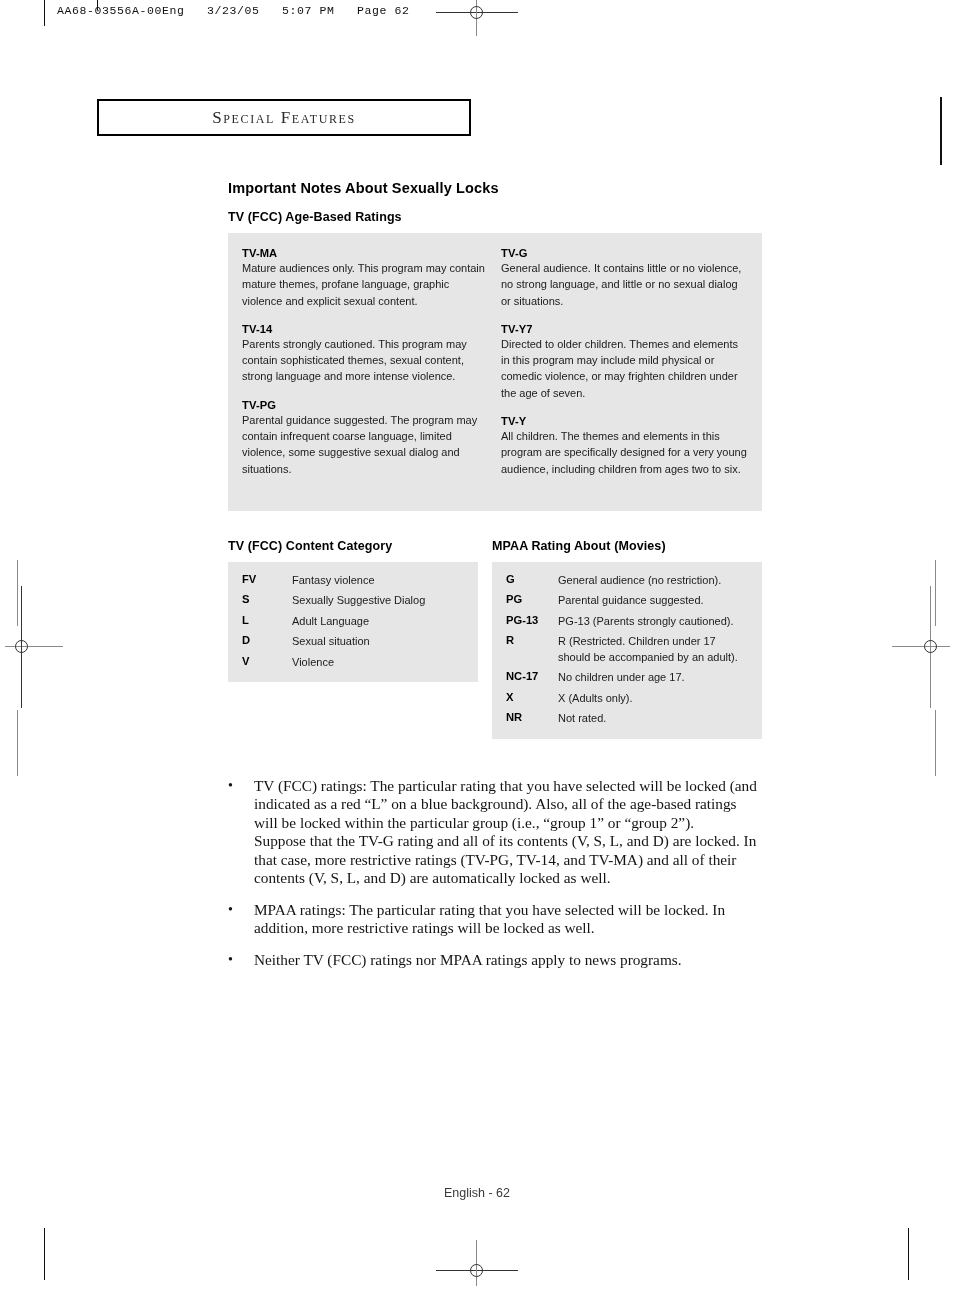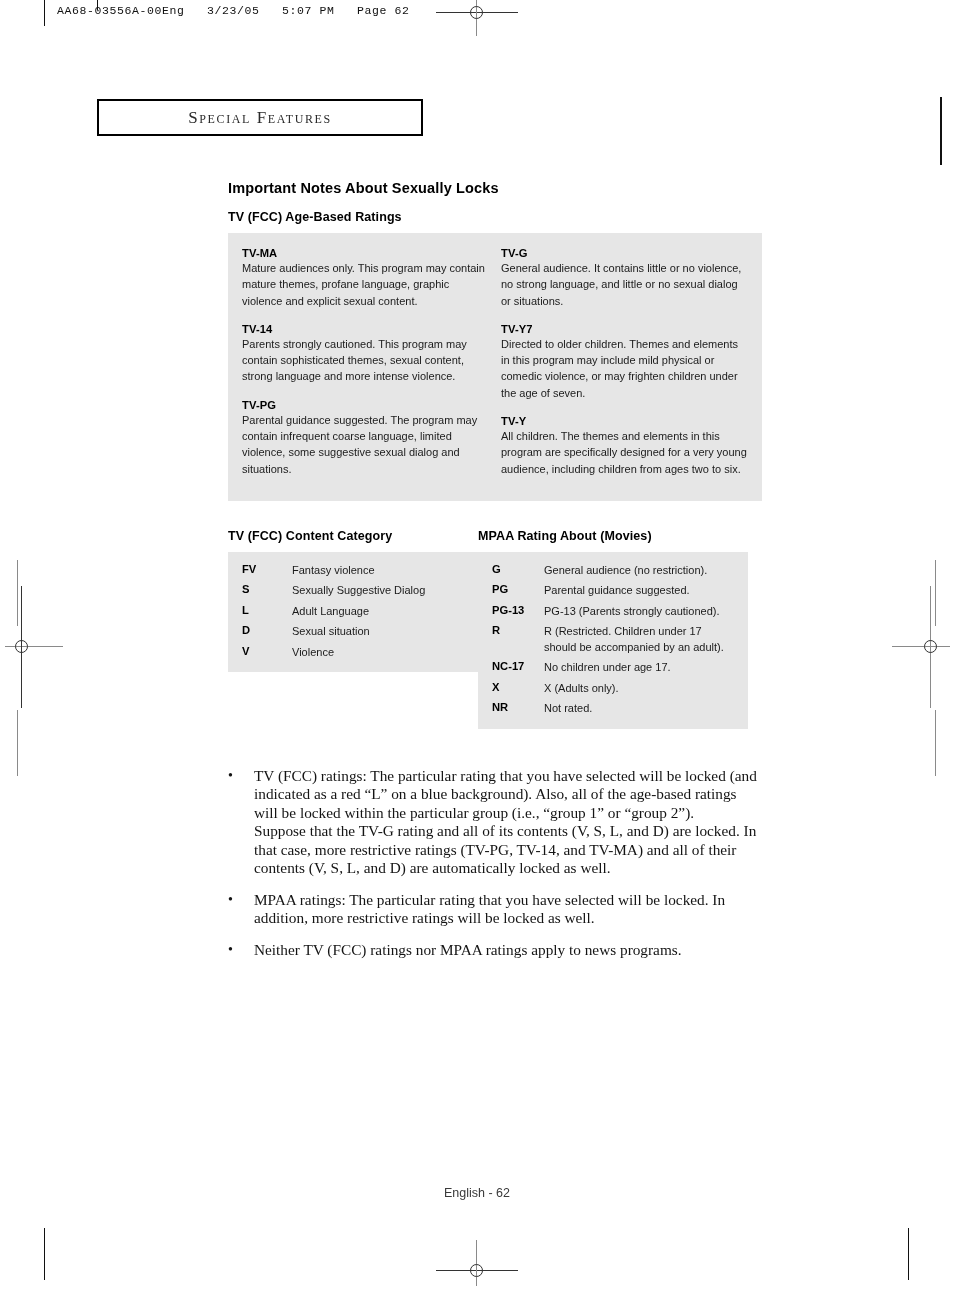--- a/index.html
+++ b/index.html
@@ -110,21 +110,21 @@
     position: absolute;
     left: 97px; top: 0px; width: 1px; height: 10px;
     background: #111;
   }
 
   
   .section-banner {
     position: absolute;
     left: 97px;
     top: 99px;
-    width: 326px;
+    width: 374px;
     height: 37px;
     border: 2px solid #000;
     box-sizing: border-box;
     display: flex;
     align-items: center;
     justify-content: center;
   }
   .section-banner .label {
     font-family: "Liberation Serif", serif;
     font-size: 17px;
@@ -164,21 +164,21 @@
     color: #000;
   }
 
   
   .panel {
     background: #e6e6e6;
     box-sizing: border-box;
   }
   .panel-age {
     width: 534px;
-    padding: 14px 14px 16px 14px;
+    padding: 14px 14px 26px 14px;
     display: flex;
     gap: 12px;
   }
   .panel-age .col { width: 252px; }
 
   .rating-block { margin-bottom: 14px; }
   .rating-block:last-child { margin-bottom: 8px; }
   .rating-code {
     font-family: "Liberation Sans", sans-serif;
     font-size: 11.2px;
@@ -190,20 +190,21 @@
   .rating-desc {
     font-family: "Liberation Sans", sans-serif;
     font-size: 11px;
     line-height: 16.3px;
     color: #1b1b1b;
   }
 
   
   .lower-row {
     display: flex;
+    gap: 14px;
     margin-top: 28px;
   }
   .lower-col-left  { width: 250px; }
   .lower-col-right { width: 270px; }
 
   .panel-table {
     padding: 11px 12px 12px 14px;
   }
   .kv-row {
     display: flex;

